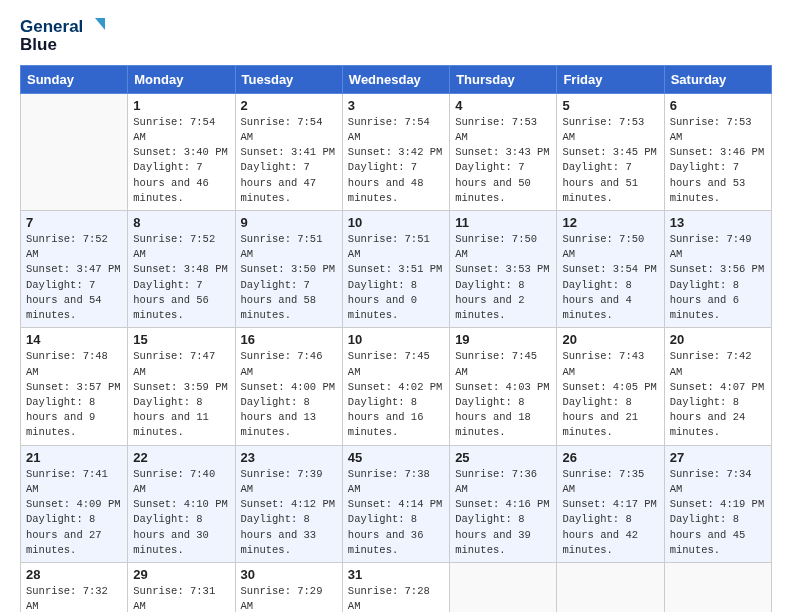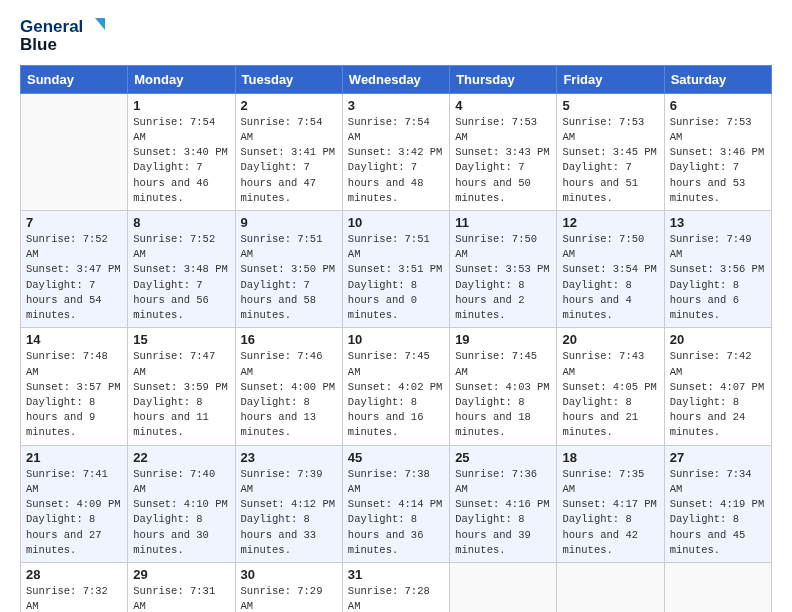--- a/index.html
+++ b/index.html
@@ -217,21 +217,21 @@
         </td>
         <td>
           <span class="day-number">45</span>
           <div class="day-info">Sunrise: 7:38 AM<br>Sunset: 4:14 PM<br>Daylight: 8 hours and 36 minutes.</div>
         </td>
         <td>
           <span class="day-number">25</span>
           <div class="day-info">Sunrise: 7:36 AM<br>Sunset: 4:16 PM<br>Daylight: 8 hours and 39 minutes.</div>
         </td>
         <td>
-          <span class="day-number">18</span>
+          <span class="day-number">26</span>
           <div class="day-info">Sunrise: 7:35 AM<br>Sunset: 4:17 PM<br>Daylight: 8 hours and 42 minutes.</div>
         </td>
         <td>
           <span class="day-number">27</span>
           <div class="day-info">Sunrise: 7:34 AM<br>Sunset: 4:19 PM<br>Daylight: 8 hours and 45 minutes.</div>
         </td>
       </tr>
       <tr>
         <td>
           <span class="day-number">28</span>

